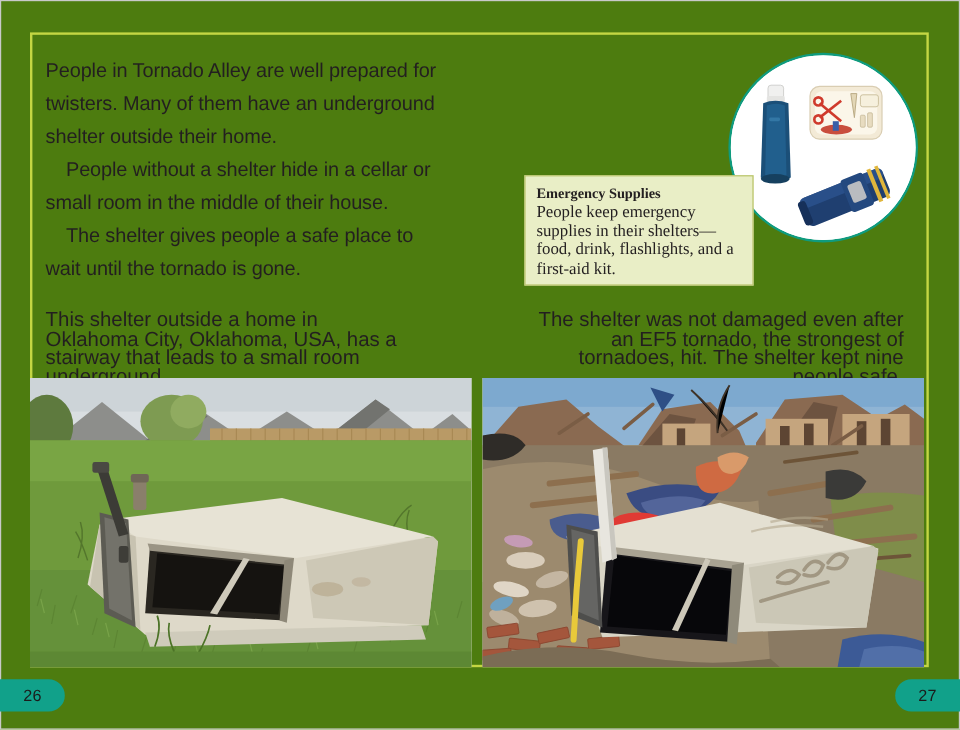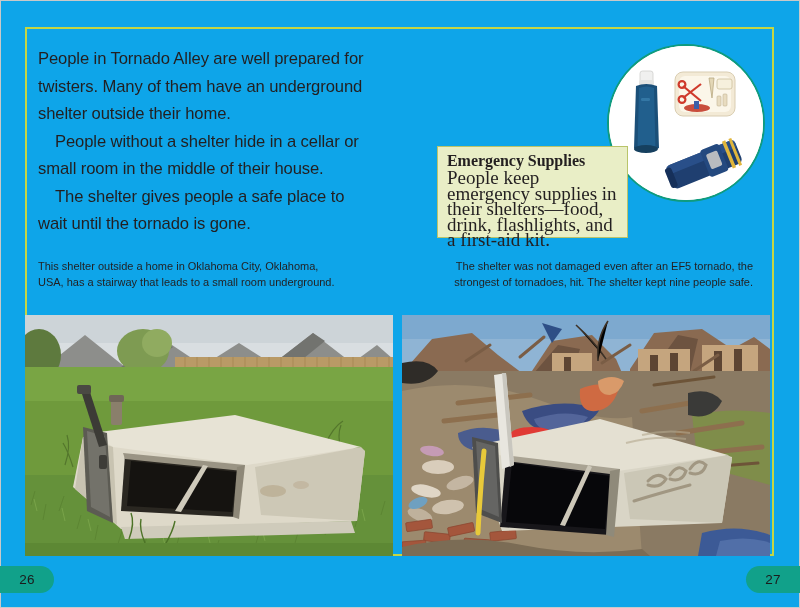--- a/index.html
+++ b/index.html
@@ -9,21 +9,21 @@
   }
   body {
     font-family: "Liberation Sans", sans-serif;
     -webkit-font-smoothing: antialiased;
   }
 
   .page {
     position: relative;
     width: 800px;
     height: 608px;
-    background: #0ea5e9;
+    background: #4d7c0f;
     overflow: hidden;
     box-sizing: border-box;
   }
 
   
   .page-outline {
     position: absolute;
     left: 0; top: 0;
     width: 800px; height: 608px;
     border: 1px solid #c9c9c9;
@@ -80,35 +80,35 @@
     width: 191px;
     height: 92px;
     background: #e9eec6;
     border: 1.5px solid #b9c46a;
     box-sizing: border-box;
     padding: 6px 9px 5px 9px;
     font-family: "Liberation Serif", serif;
     color: #231f20;
   }
   .callout-title {
-    font-size: 16px;
+    font-size: 12px;
     font-weight: bold;
     line-height: 16px;
     margin-bottom: 1px;
     letter-spacing: -0.05px;
   }
   .callout-text {
-    font-size: 19px;
+    font-size: 14px;
     line-height: 15.6px;
   }
 
   
   .caption {
     position: absolute;
-    font-size: 11px;
+    font-size: 17px;
     line-height: 15.6px;
     color: #231f20;
   }
   .caption-left  { left: 38px;  top: 259px; width: 300px; }
   .caption-right { left: 433px; top: 259px; width: 320px; text-align: right; }
 
   
   .photo {
     position: absolute;
     overflow: hidden;

